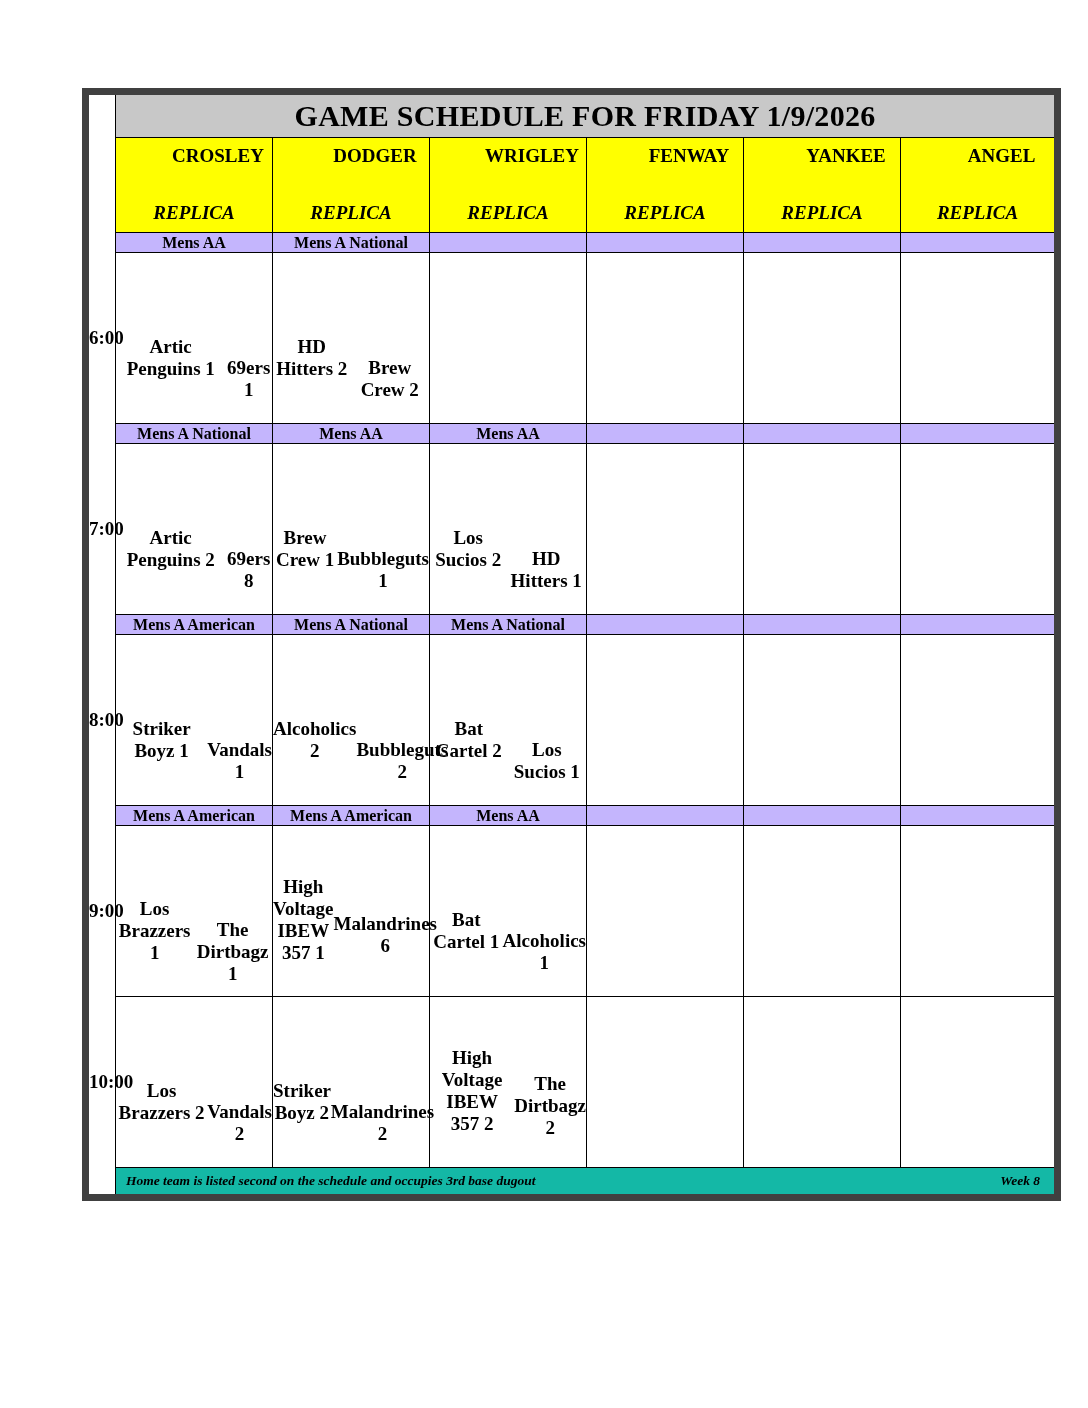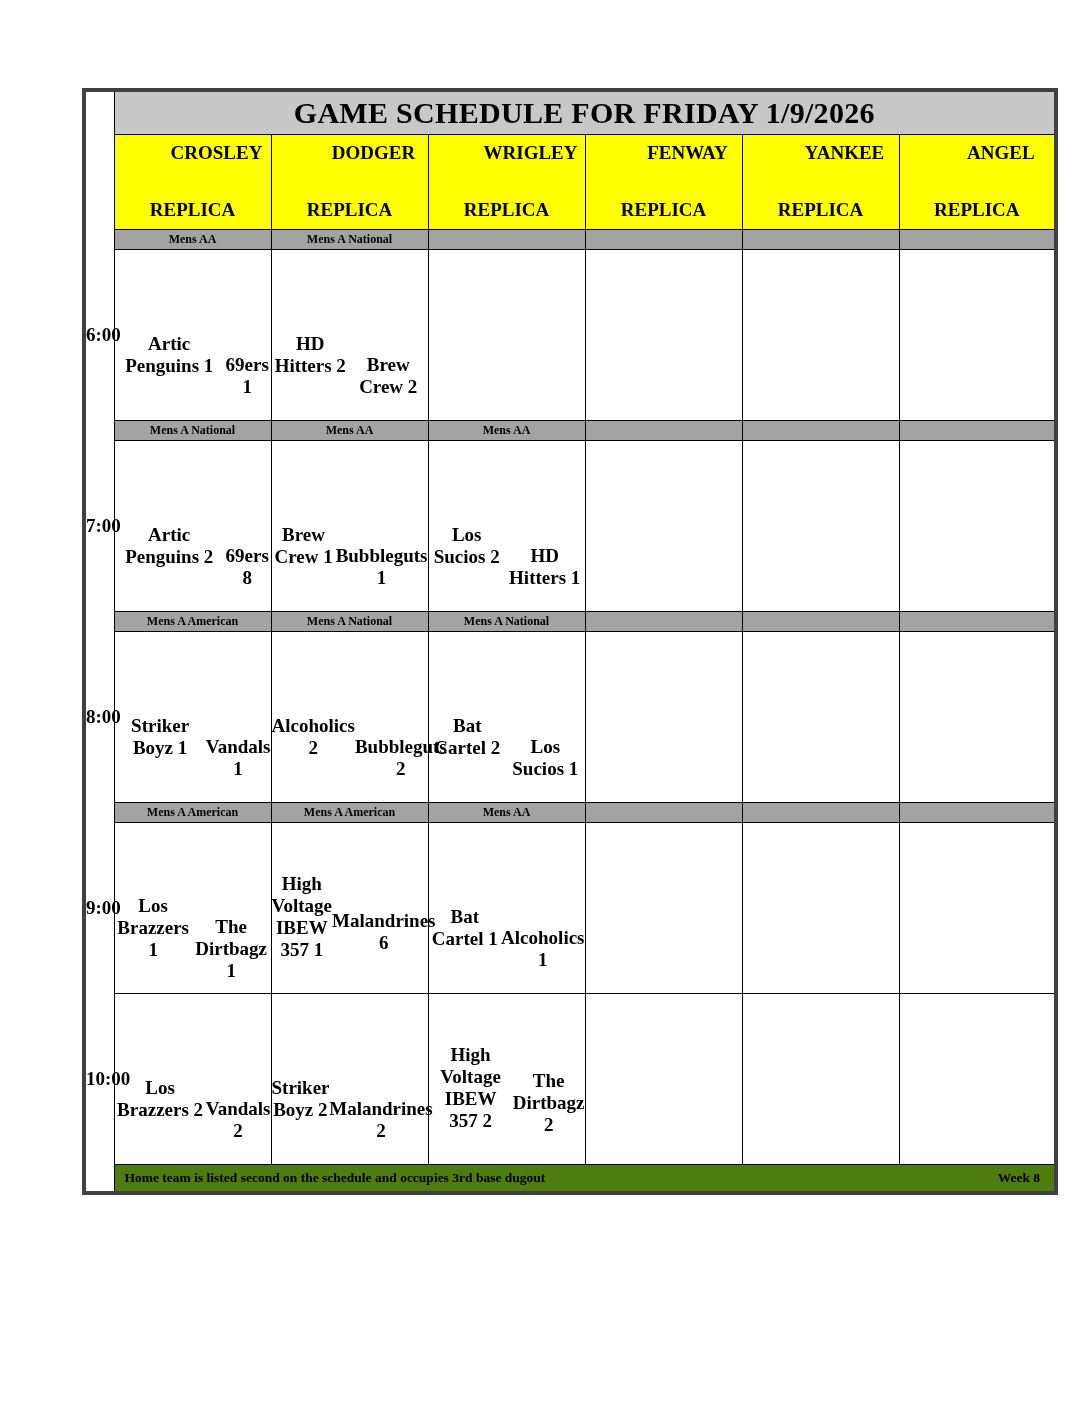--- a/index.html
+++ b/index.html
@@ -23,21 +23,21 @@
   .schedule-wrap {
     position: absolute;
     left: 82px;
     top: 88px;
     width: 972px;
   }
   table.schedule {
     border-collapse: collapse;
     table-layout: fixed;
     width: 972px;
-    border: 4px solid #404040;
+    border: 7px solid #404040;
   }
   table.schedule td, table.schedule th {
     border: 1.5px solid #000;
     padding: 0;
     vertical-align: middle;
   }
   
   col.time-col { width: 30px; }
   col.field-col { width: 157px; }
 
@@ -56,27 +56,27 @@
   }
   .field-head {
     background: #ffff00;
     text-align: center;
     font-weight: bold;
     font-size: 19px;
     height: 94px;
     line-height: 1.1;
   }
   .field-head .fh-line1 { display: block; margin-bottom: 36px; padding-left: 48px; }
-  .field-head .fh-line2 { display: block; }
+  .field-head .fh-line2 { display: block; font-style: italic; }
 
   .div-cell {
-    background: #a3a3a3;
+    background: #c4b5fd;
     text-align: center;
     font-weight: bold;
-    font-size: 12px;
+    font-size: 16px;
     height: 19px;
     line-height: 19px;
   }
 
   .time-cell {
     text-align: center;
     font-weight: bold;
     font-size: 19px;
     border: none !important;
     background: #ffffff;
@@ -105,26 +105,27 @@
   }
   .home {
     display: block;
     margin-top: 42px;
     min-height: 22px;
   }
   .game-inner.two-line { padding-top: 18px; }
   .game-inner.two-line .home { margin-top: 30px; }
 
   .footer-cell {
-    background: #4d7c0f;
+    background: #14b8a6;
     height: 26px;
     font-size: 13.5px;
     font-weight: bold;
     padding: 0 8px;
     position: relative;
+    font-style: italic;
   }
   .footer-note {
     position: absolute;
     left: 10px;
     top: 50%;
     transform: translateY(-50%);
   }
   .footer-week {
     position: absolute;
     right: 14px;

